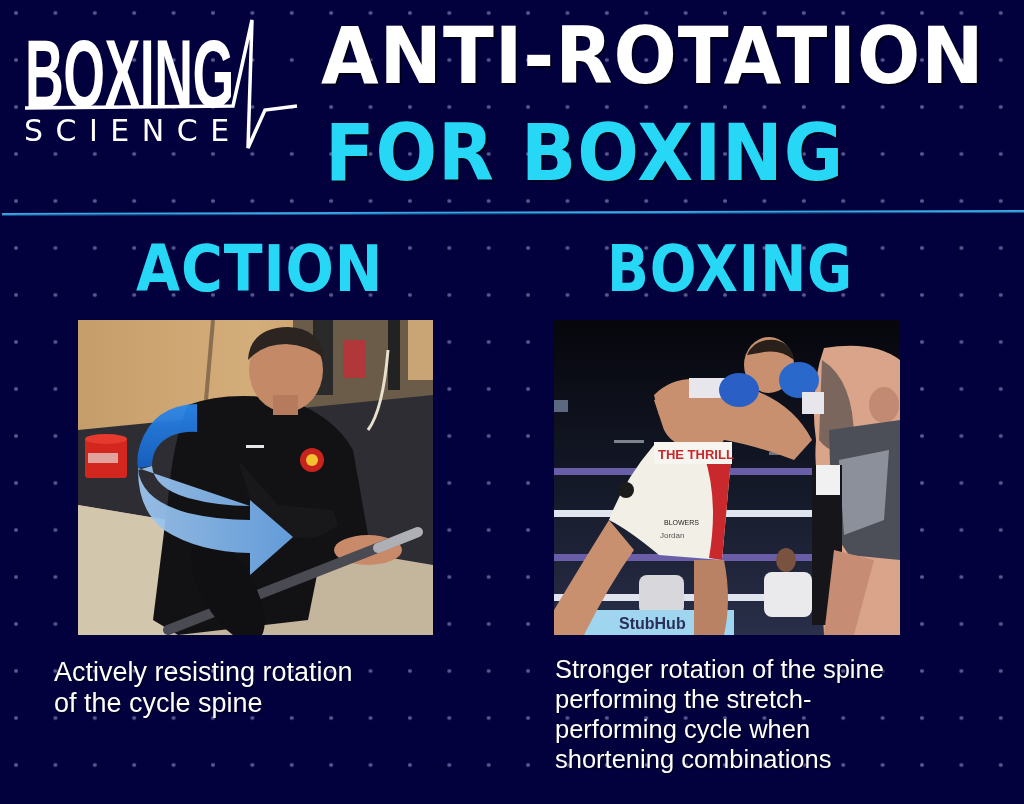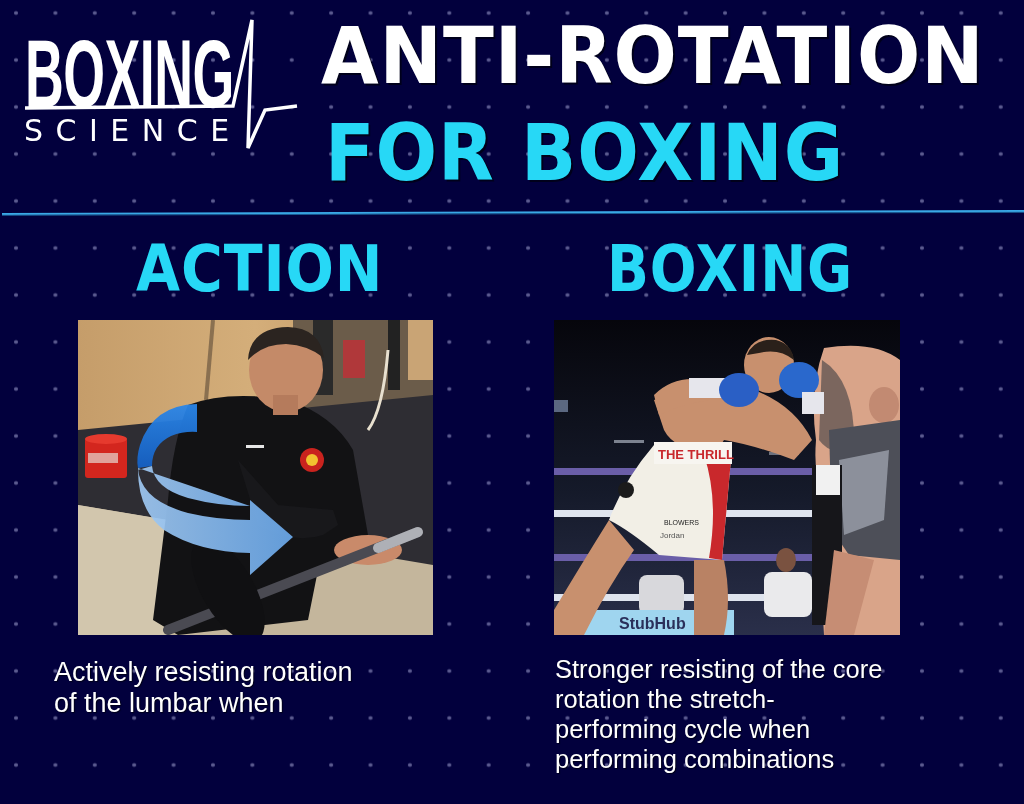--- a/index.html
+++ b/index.html
@@ -211,20 +211,20 @@
     <text x="106" y="218" font-family="Liberation Sans, sans-serif" font-size="8" fill="#555">Jordan</text>
 
     <path d="M55,200 Q30,240 0,290 L0,315 L30,315 Q55,265 80,230 Z" fill="#c8906e"></path>
     <path d="M140,240 L170,240 Q178,280 170,315 L140,315 Z" fill="#b98264"></path>
     <path d="M280,230 L320,240 L300,315 L270,315 Z" fill="#c68d74"></path>
   </svg>
 </div>
 
 <div id="caption-action" class="abs caption">
   <span>Actively resisting rotation</span>
-  <span>of the lumbar when</span>
+  <span>of the cycle spine</span>
 </div>
 <div id="caption-boxing" class="abs caption">
-  <span>Stronger resisting of the core</span>
-  <span>rotation the stretch-</span>
+  <span>Stronger rotation of the spine</span>
+  <span>performing the stretch-</span>
   <span>performing cycle when</span>
-  <span>performing combinations</span>
+  <span>shortening combinations</span>
 </div>
 
 </body></html>

